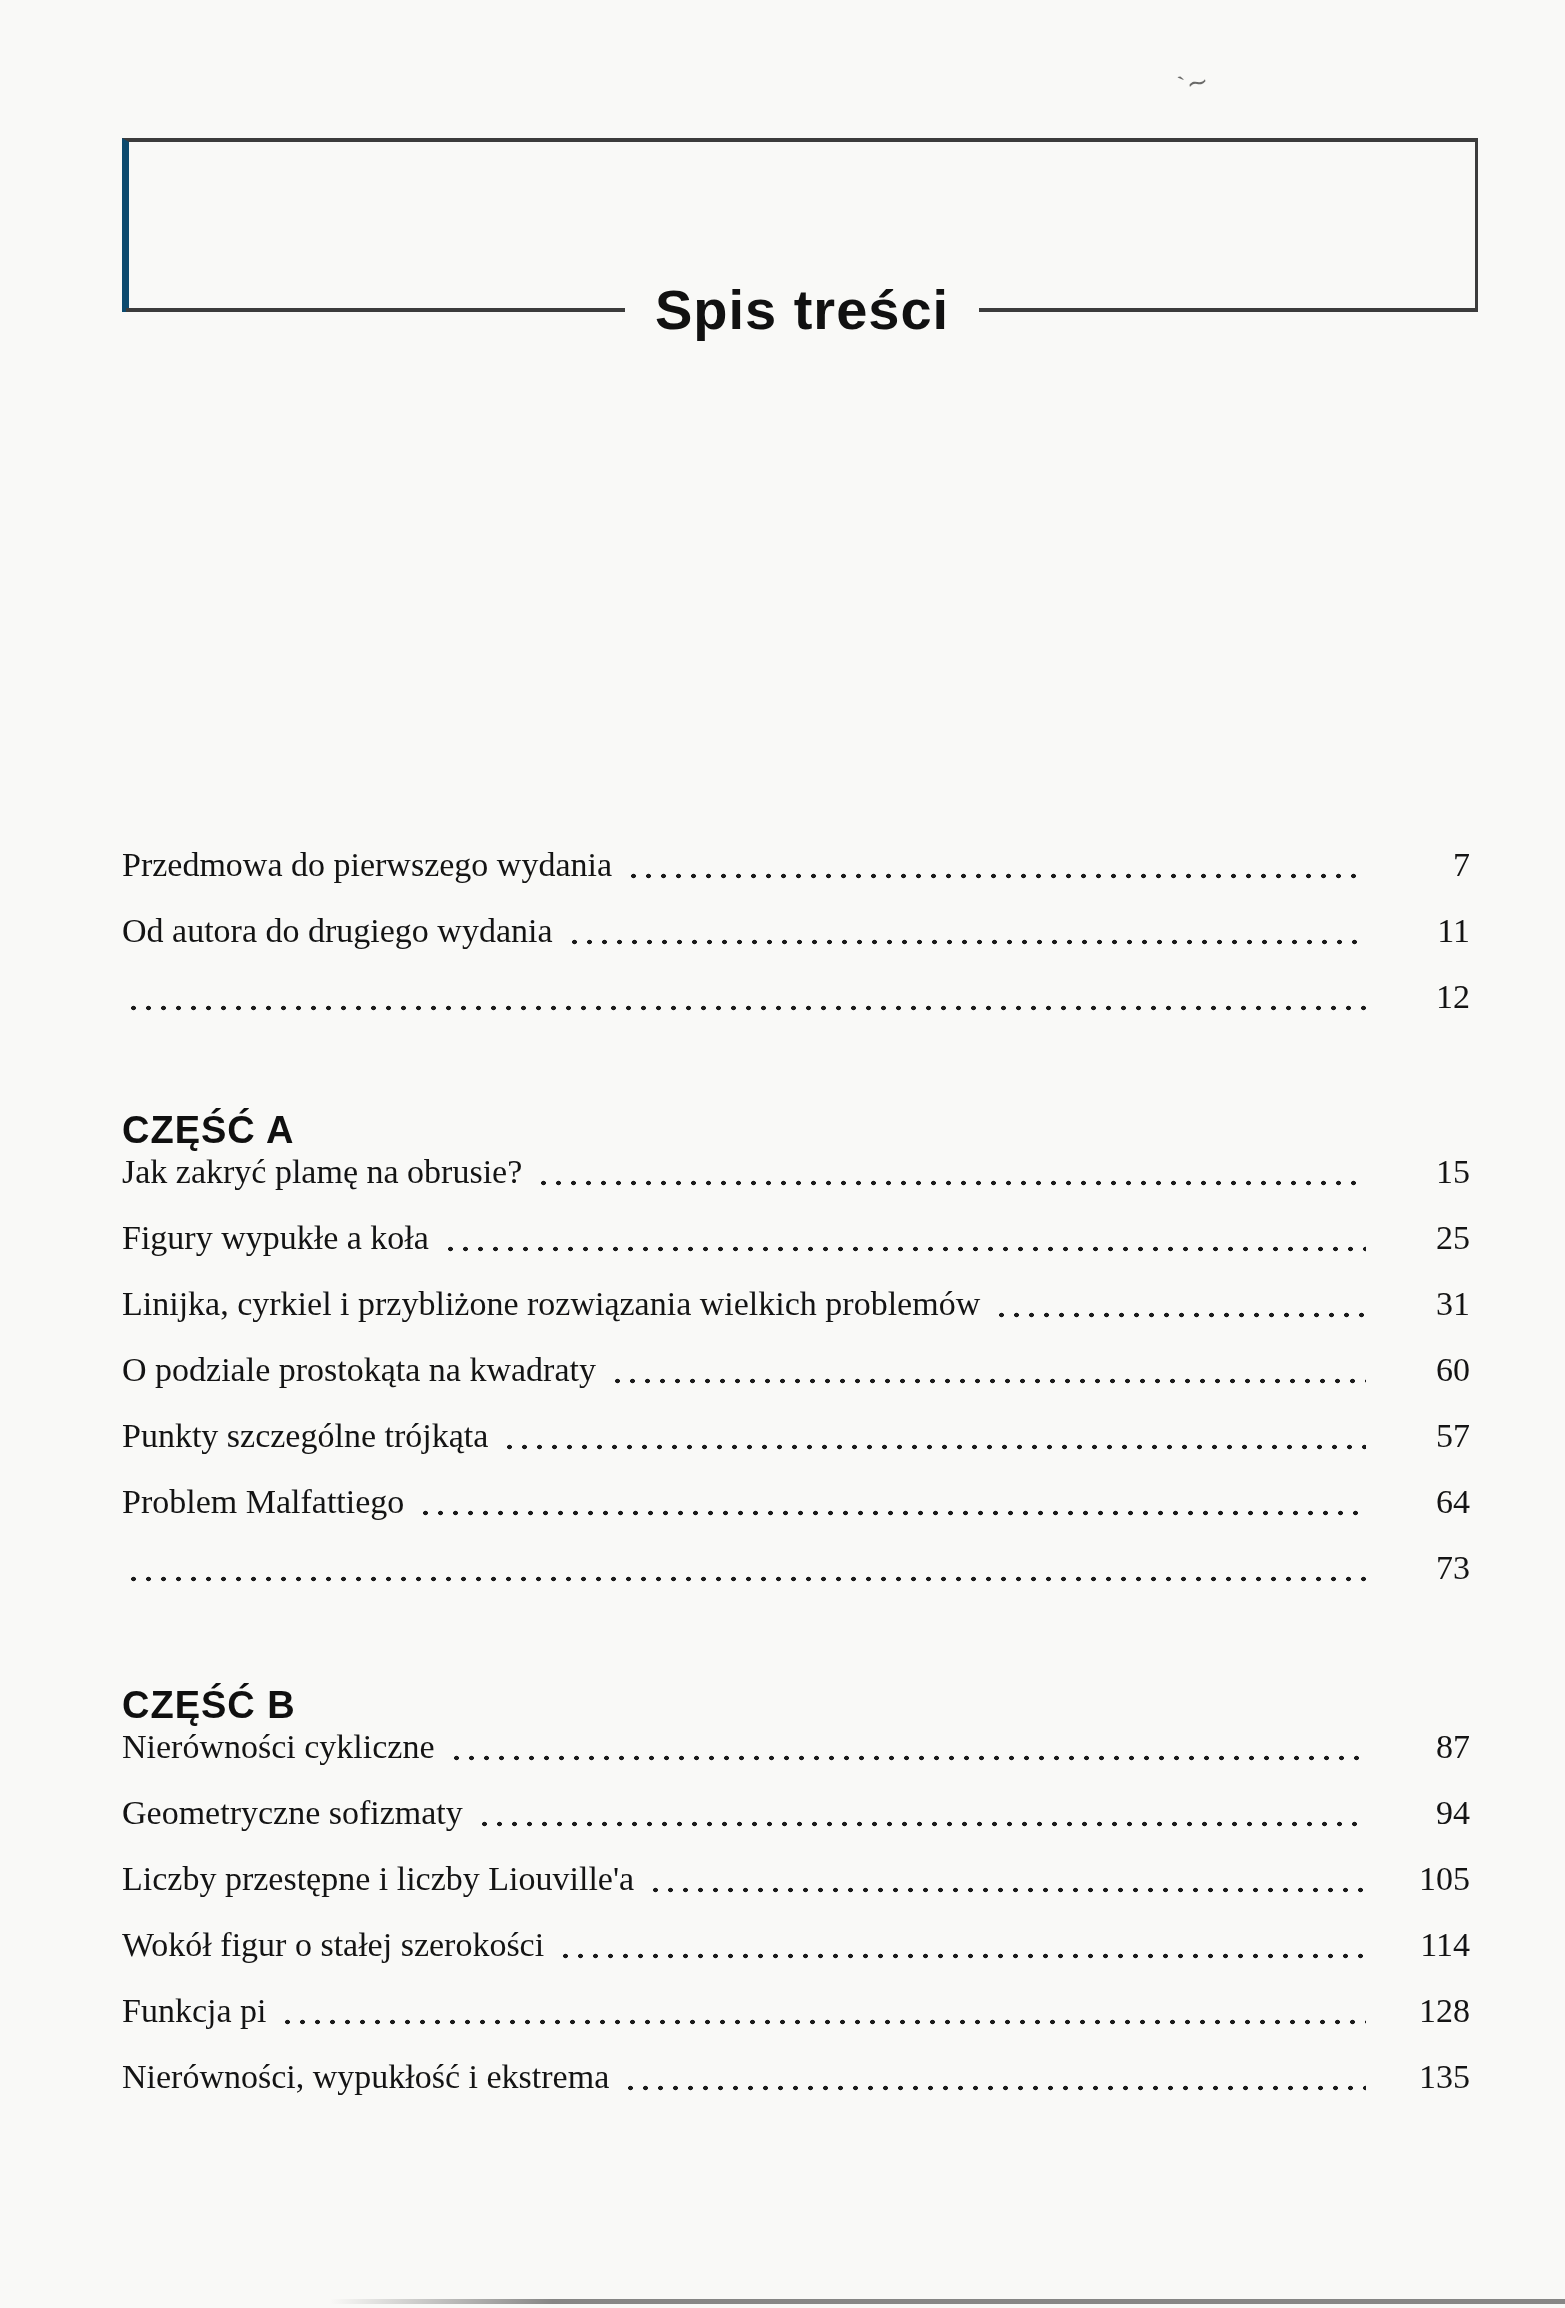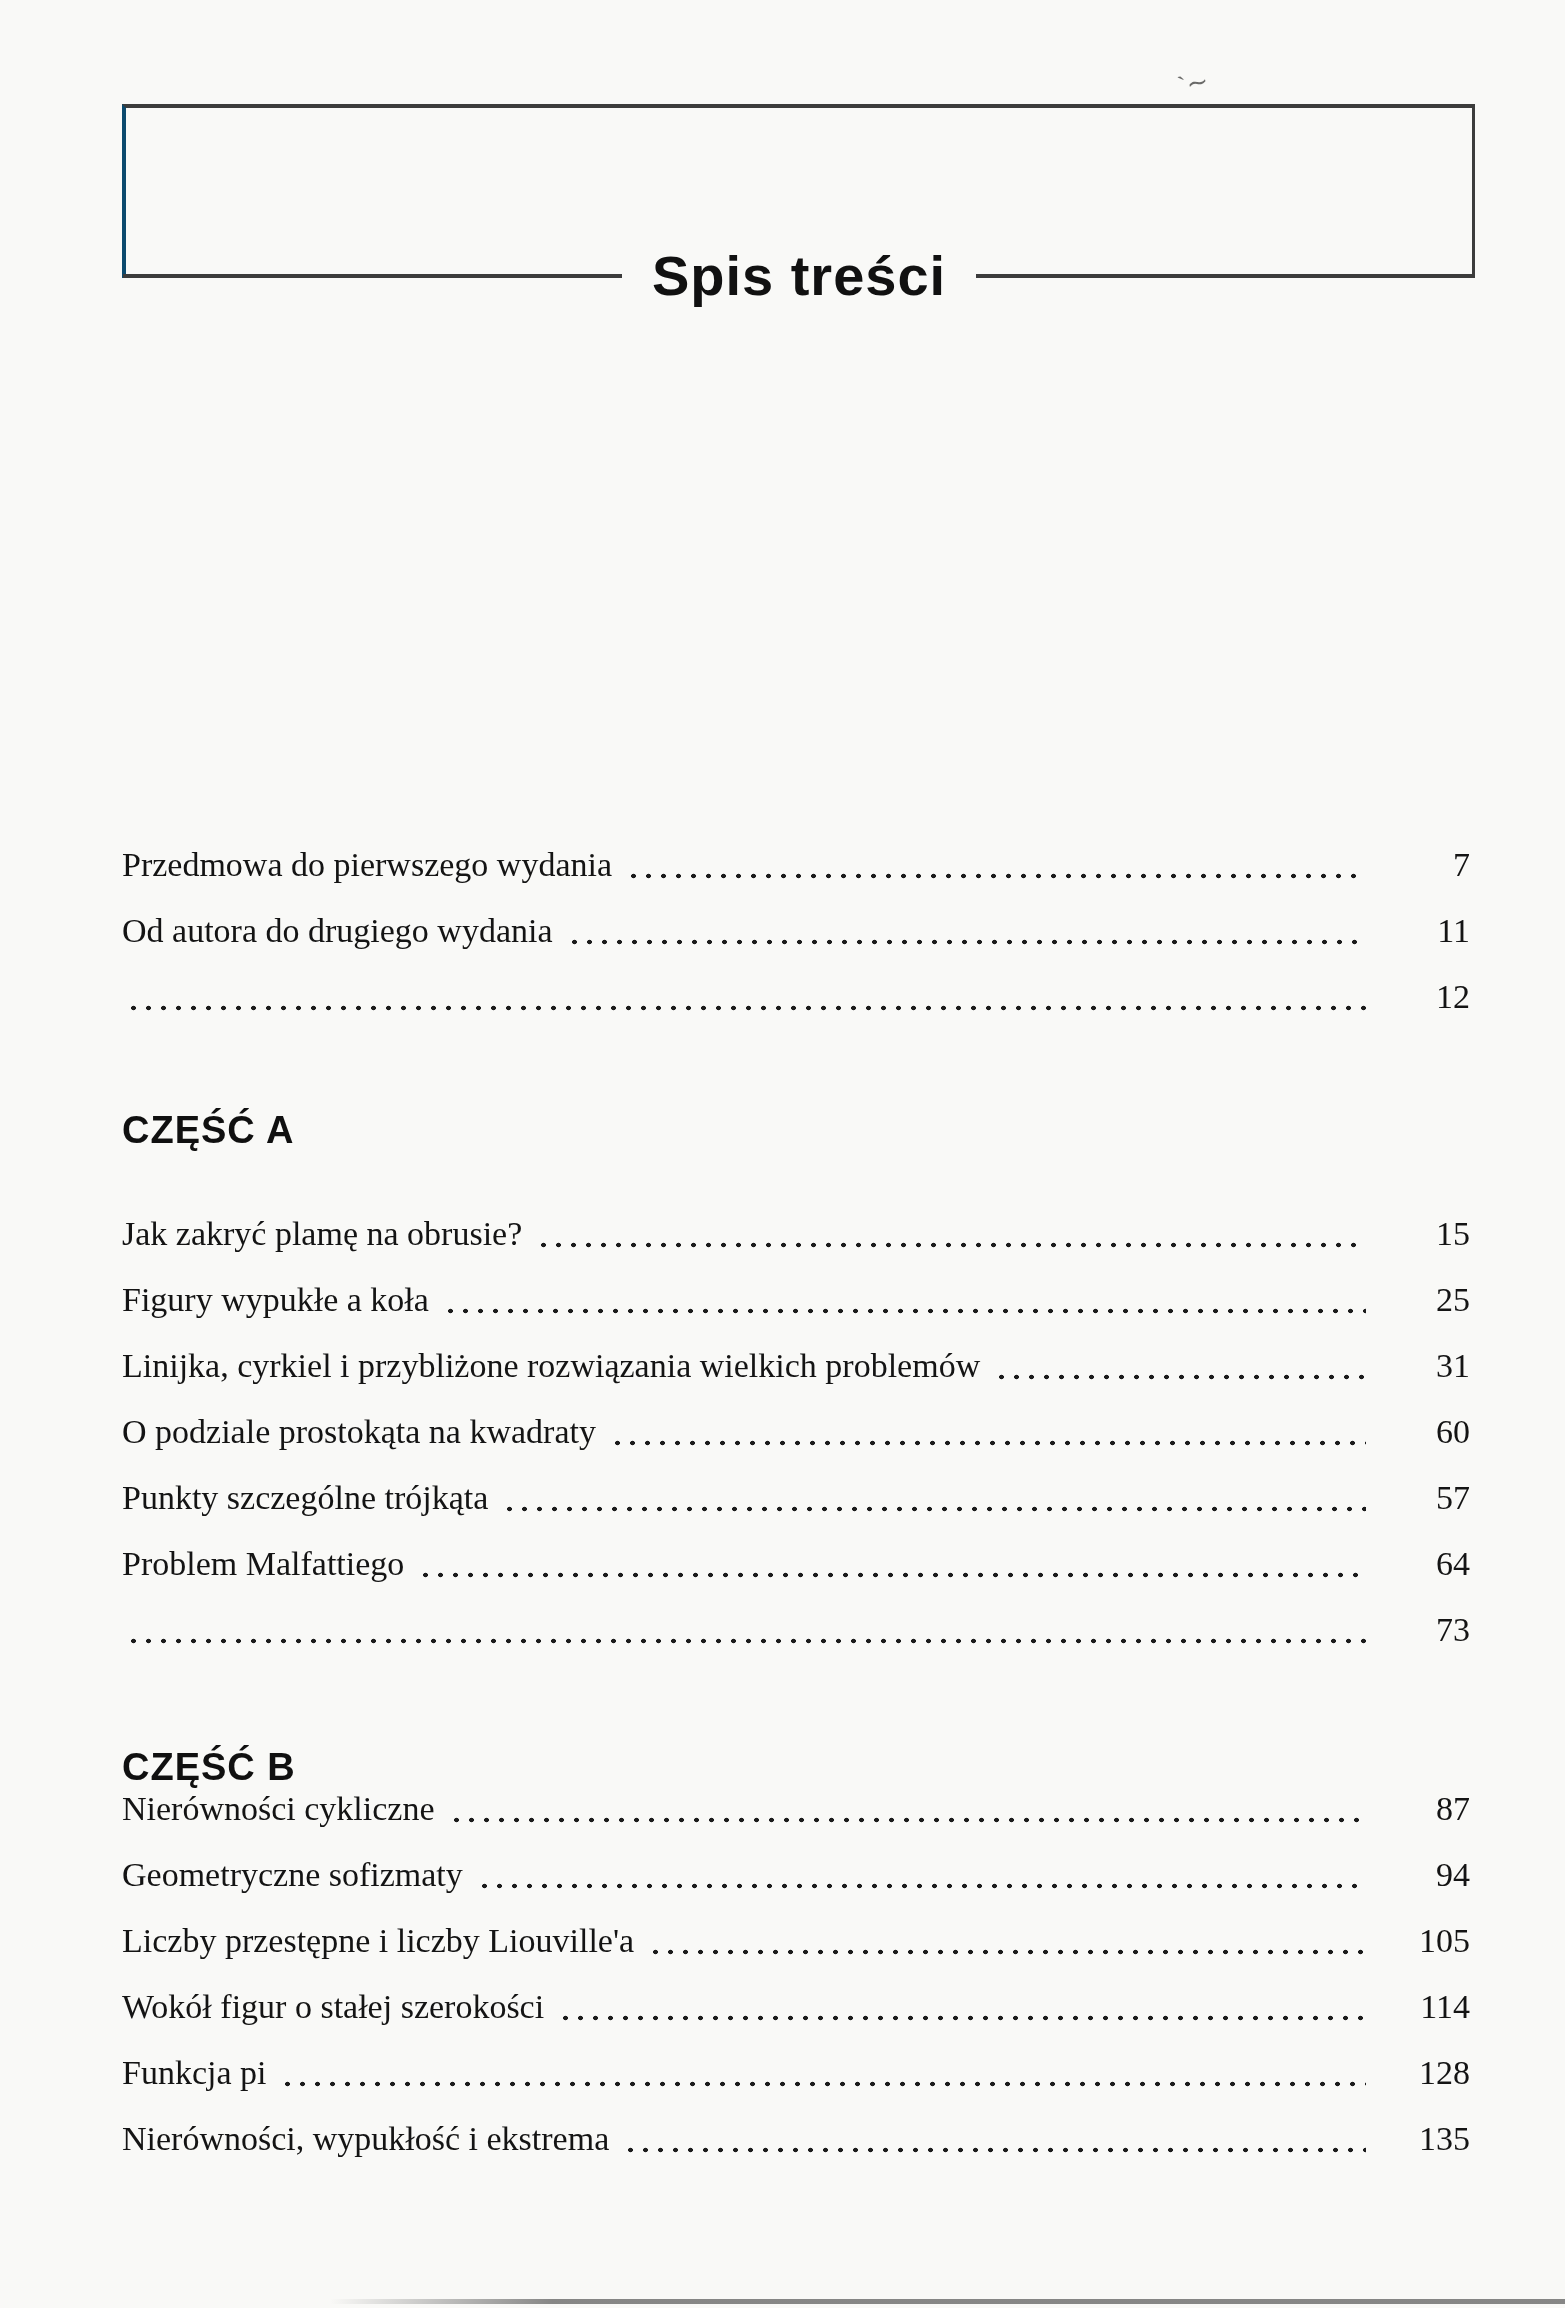--- a/index.html
+++ b/index.html
@@ -15,25 +15,25 @@
     background: #f9f9f7;
     overflow: hidden;
     font-family: "Liberation Serif", serif;
     color: #141414;
   }
 
   
   .header-box {
     position: absolute;
     left: 122px;
-    top: 104px;
+    top: 138px;
     width: 1346px;
     height: 170px;
     border-top: 4px solid #3c3c3c;
-    border-left: 4px solid #0c4a6e;
+    border-left: 7px solid #0c4a6e;
     border-right: 3px solid #3c3c3c;
   }
   .title-row {
     position: absolute;
     left: -3px;
     right: -3px;
     bottom: -30px;
     display: flex;
     align-items: center;
   }
@@ -96,21 +96,21 @@
 
   .section-heading {
     font-family: "Liberation Sans", sans-serif;
     font-weight: bold;
     font-size: 38px;
     letter-spacing: 1px;
     color: #101010;
     margin: 0;
   }
   .front-matter { margin-bottom: 92px; }
-  .heading-a { margin-bottom: 62px; }
+  .heading-a { }
   .section-a .rows { margin-bottom: 96px; }
   .heading-b { }
 
   
   .scan-edge {
     position: absolute;
     left: 330px;
     right: 0;
     bottom: 4px;
     height: 5px;

